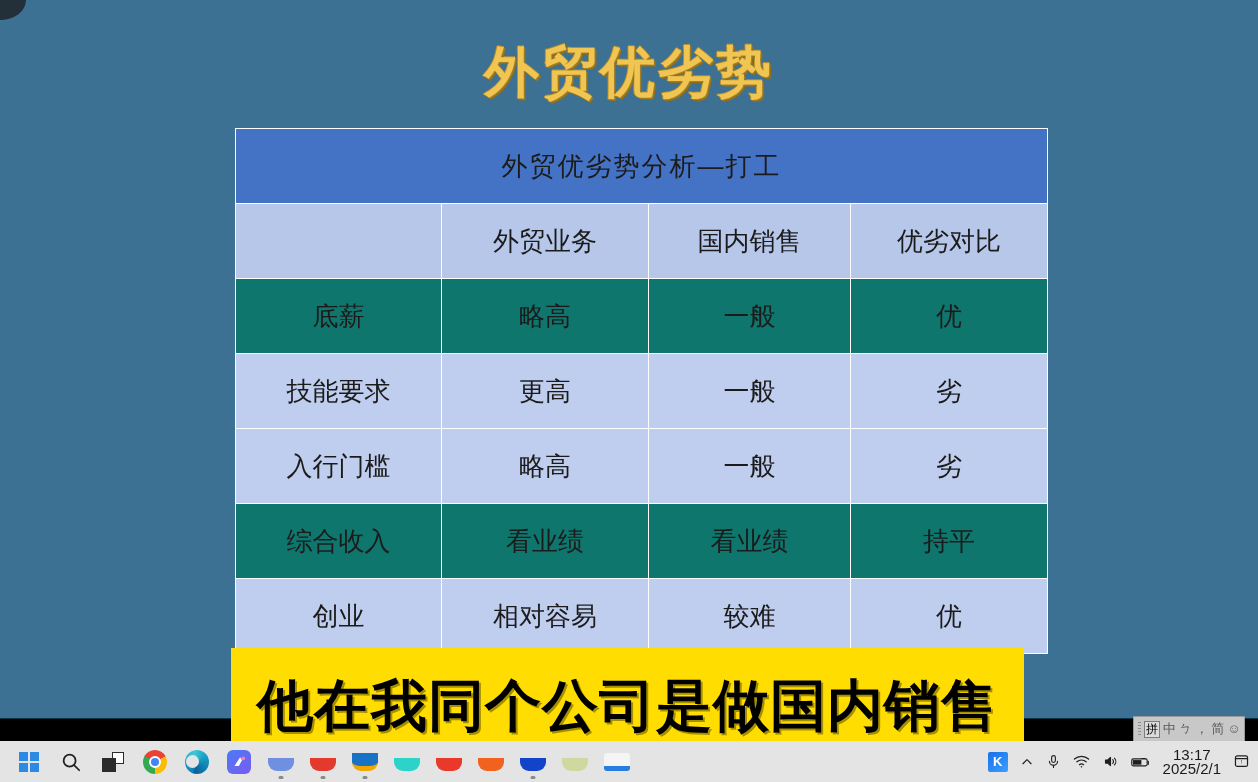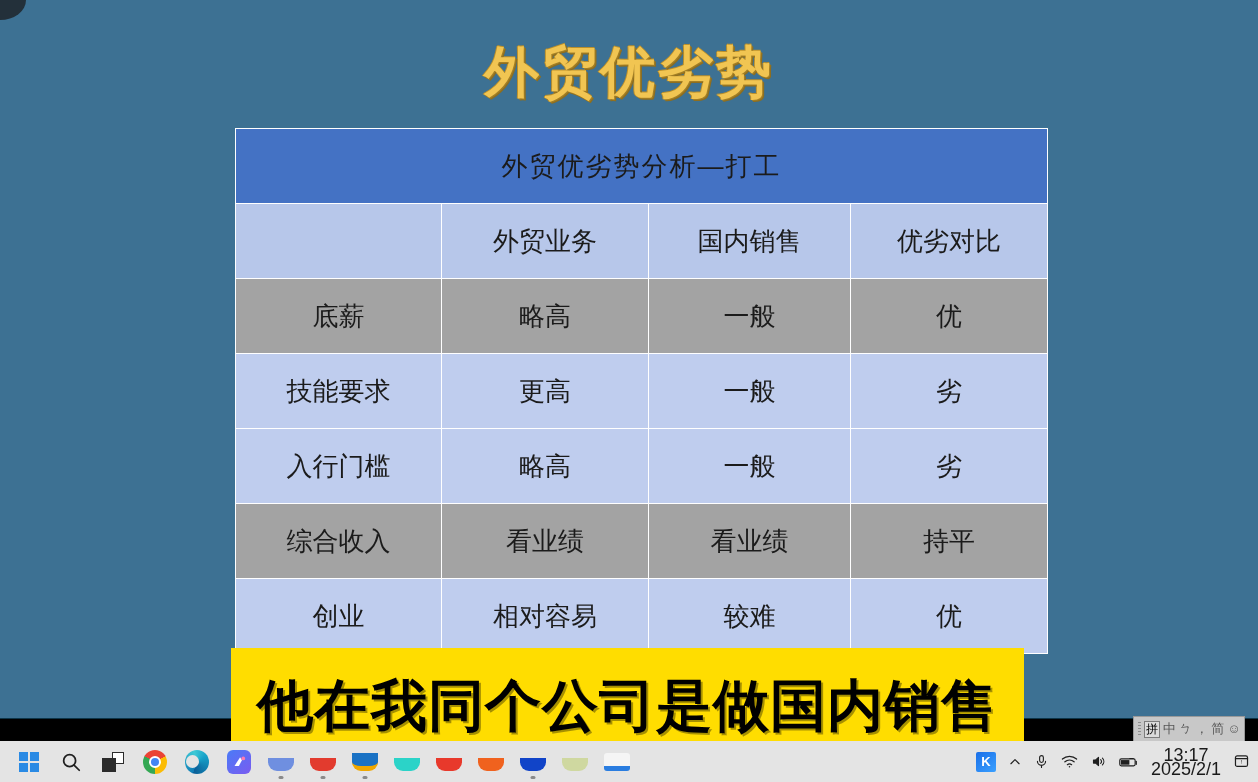--- a/index.html
+++ b/index.html
@@ -106,21 +106,21 @@
 
   .hdr td {
     background: #b7c7ea;
     font-weight: 700;
     font-size: 27px;
     height: 50px;
     color: #101010;
   }
   .hdr td.blank { background: #b7c7ea; }
 
-  .row-light td { background: #a3a3a3; }
+  .row-light td { background: #0f766e; }
   .row-dark  td { background: #bfcdee; }
 
   .red td { color: #ef4122; font-weight: 700; }
 
   
   .caption {
     position: absolute;
     left: 231px;
     top: 648px;
     width: 793px;
@@ -222,21 +222,21 @@
     display: flex;
     align-items: center;
     gap: 12px;
     padding-right: 8px;
     color: #222;
     font-size: 12px;
   }
   .tray-clock {
     text-align: center;
     line-height: 14px;
-    font-size: 18px;
+    font-size: 15px;
     color: #1a1a1a;
     white-space: nowrap;
   }
   .tray-ico { display: flex; align-items: center; justify-content: center; }
 
   
   .win-logo {
     width: 20px; height: 20px;
     display: grid;
     grid-template-columns: 9px 9px;

